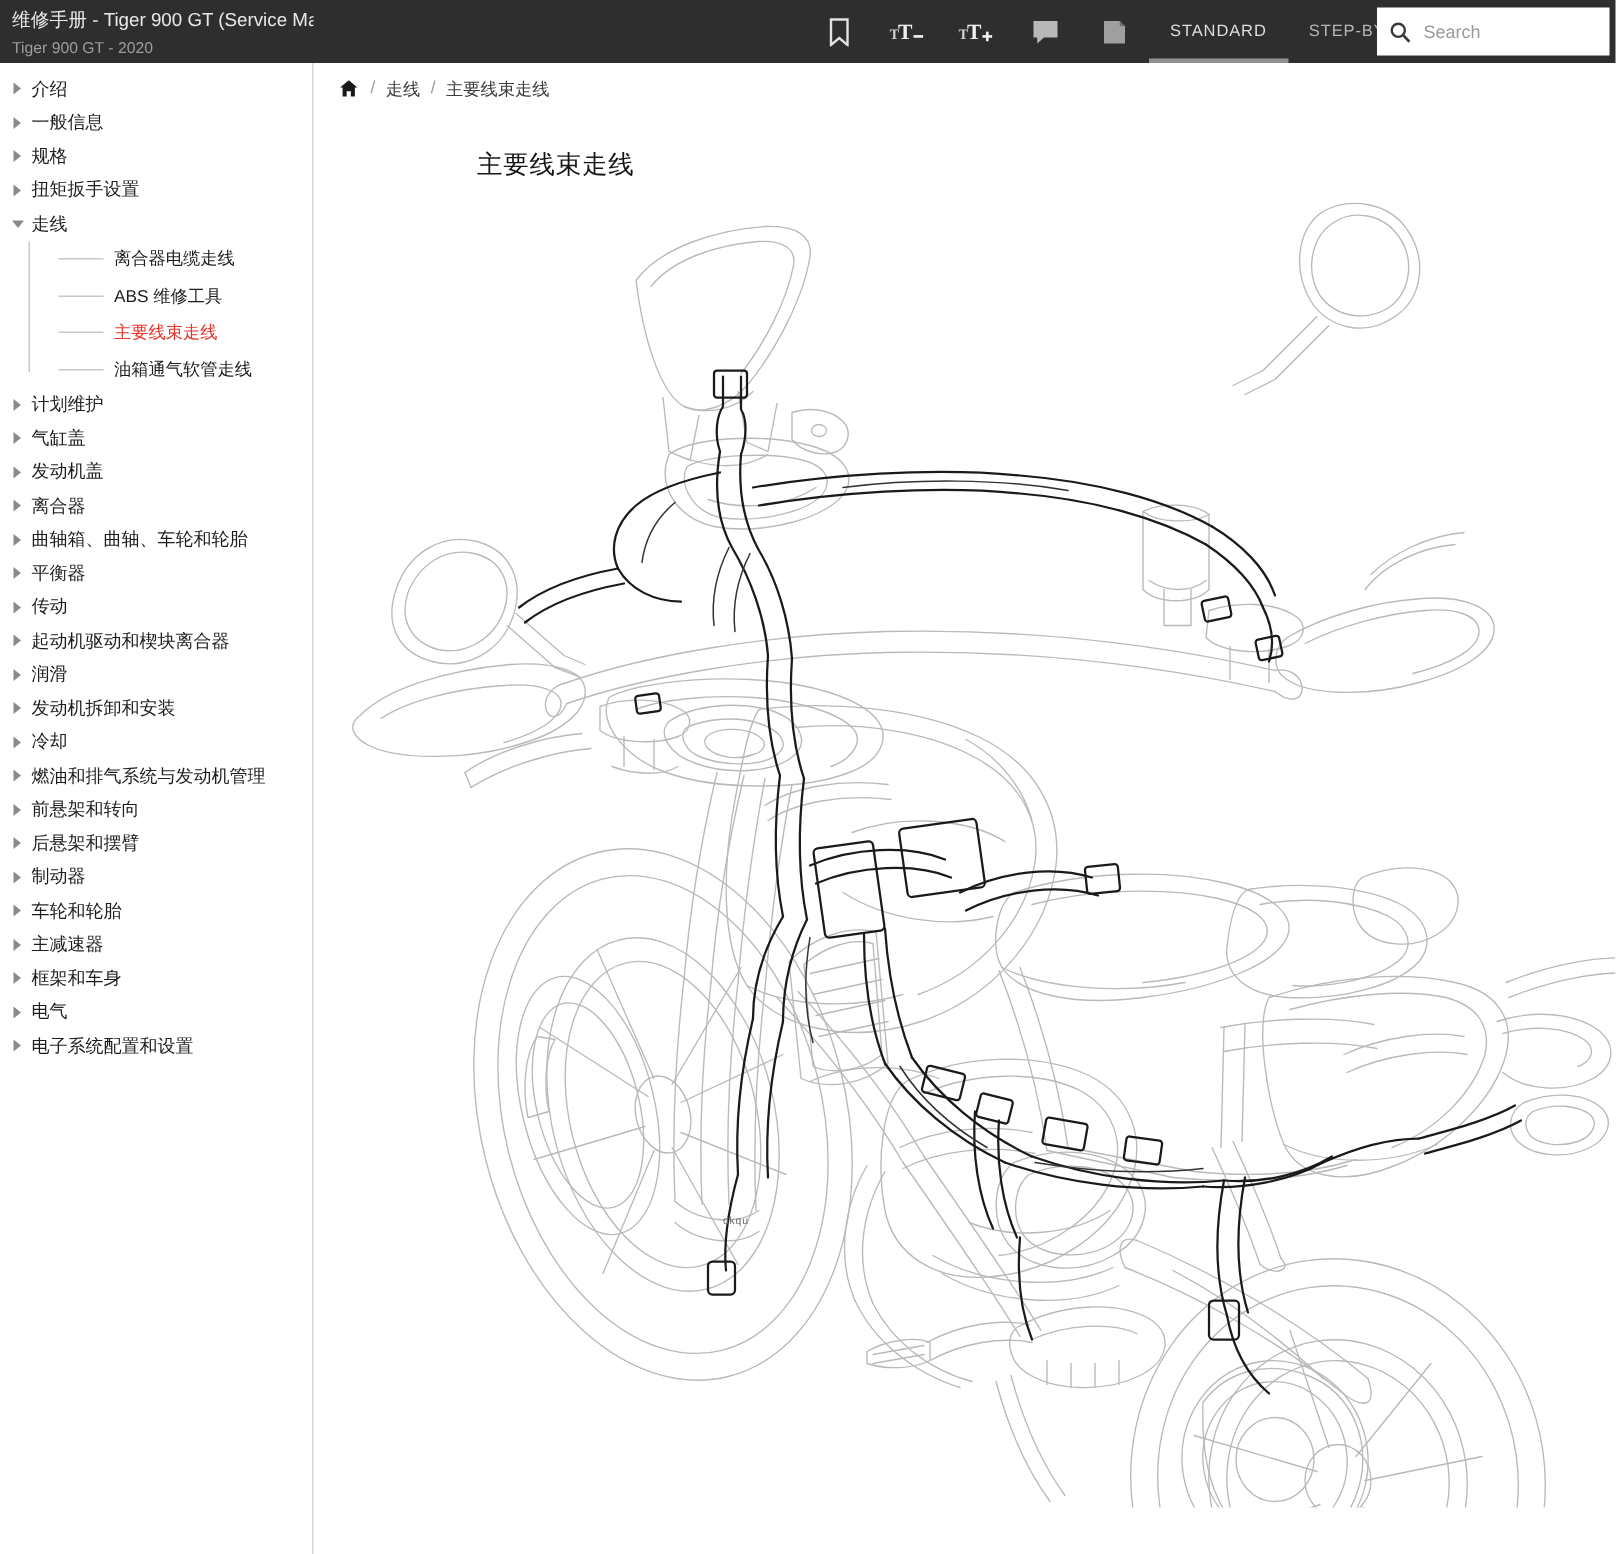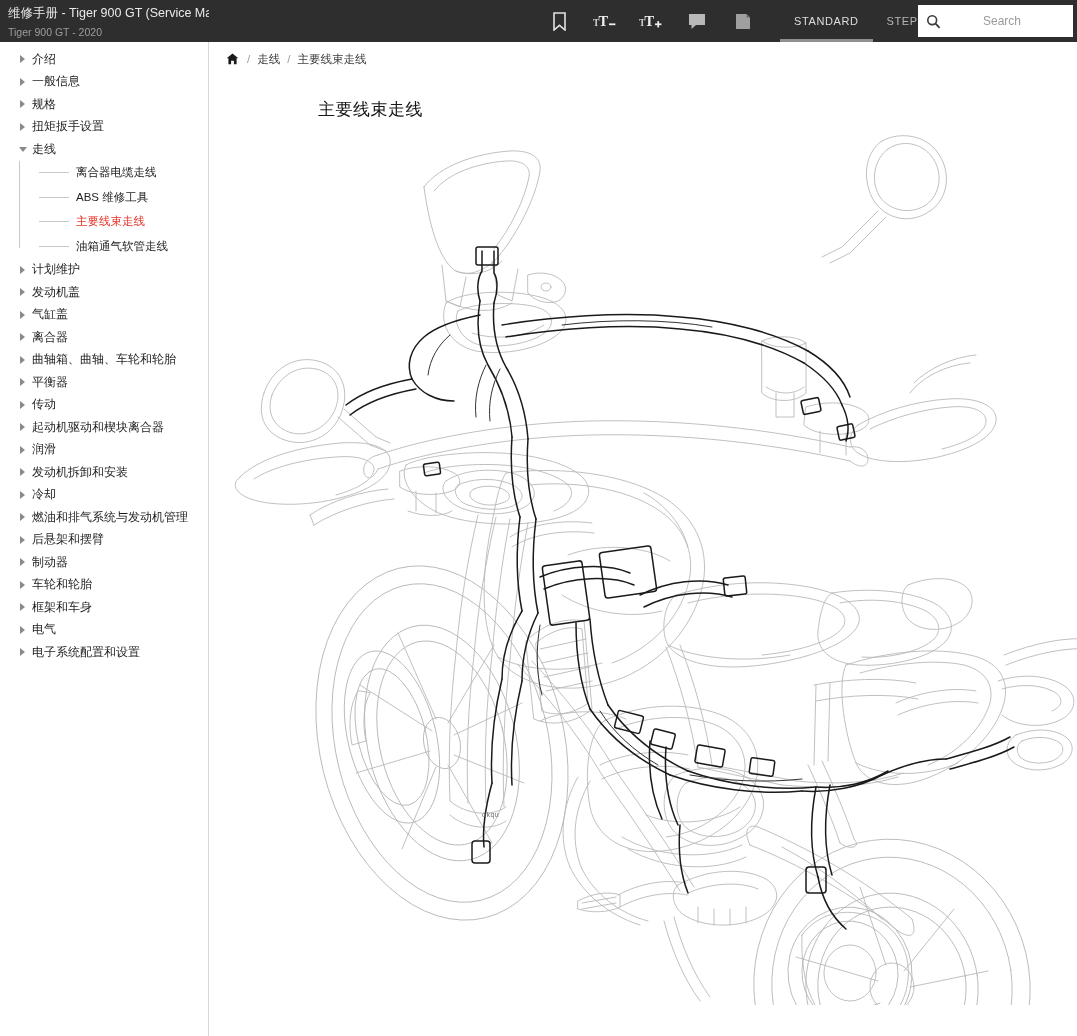--- a/index.html
+++ b/index.html
@@ -41,21 +41,21 @@
     display: flex; align-items: center; gap: 22px;
   }
   .ticon {
     width: 24px; height: 24px;
     display: flex; align-items: center; justify-content: center;
     cursor: pointer;
   }
   .ticon svg { display: block; }
 
   .view-tabs {
-    position: absolute; left: 571px; top: 0; height: 42px;
+    position: absolute; left: 557px; top: 0; height: 42px;
     display: flex; align-items: stretch;
   }
   .vtab {
     display: flex; align-items: center;
     padding: 0 14px;
     color: #b6b6b6; font-size: 11px; letter-spacing: 0.6px;
     cursor: pointer; position: relative;
     white-space: nowrap;
   }
   .vtab.active { color: #dedede; }
@@ -71,38 +71,37 @@
     background: #ffffff;
     display: flex; align-items: center;
     padding: 0 8px;
   }
   .search-icon { flex: 0 0 auto; margin-right: 6px; display: block; }
   .search-input {
     border: 0; outline: 0; width: 100%;
     font-family: "Liberation Sans", sans-serif;
     font-size: 12px; color: #333;
     background: transparent;
-    margin-left: 34px;
   }
   .search-input::placeholder { color: #9a9a9a; }
 
   
   .sidebar {
     position: absolute; top: 42px; left: 0;
     width: 209px; height: 994px;
     background: #ffffff;
     border-right: 1px solid #d8d8d8;
     overflow: hidden;
     padding-top: 6px;
   }
   .tree { list-style: none; margin: 0; padding: 0; }
   .node {
     display: flex; align-items: center;
     height: 22.5px;
-    padding-left: 16px;
+    padding-left: 5px;
     cursor: pointer;
     font-size: 12px; color: #1d1d1d;
     white-space: nowrap;
   }
   .twisty {
     width: 13px; flex: 0 0 13px;
     display: flex; align-items: center; justify-content: center;
     color: #7b7b7b;
   }
   .twisty svg { display: block; }
@@ -324,42 +323,42 @@
       </div>
     </li>
 
     <li>
       <div class="node">
         <span class="twisty">
           <svg width="7" height="8" viewBox="0 0 7 8">
               <path d="M1 0 L6 4 L1 8 Z" fill="#8a8a8a"></path>
             </svg>
         </span>
+        <span class="node-label">气缸盖</span>
+      </div>
+    </li>
+
+    <li>
+      <div class="node">
+        <span class="twisty">
+          <svg width="7" height="8" viewBox="0 0 7 8">
+              <path d="M1 0 L6 4 L1 8 Z" fill="#8a8a8a"></path>
+            </svg>
+        </span>
         <span class="node-label">发动机盖</span>
       </div>
     </li>
 
     <li>
       <div class="node">
         <span class="twisty">
           <svg width="7" height="8" viewBox="0 0 7 8">
               <path d="M1 0 L6 4 L1 8 Z" fill="#8a8a8a"></path>
             </svg>
         </span>
-        <span class="node-label">气缸盖</span>
-      </div>
-    </li>
-
-    <li>
-      <div class="node">
-        <span class="twisty">
-          <svg width="7" height="8" viewBox="0 0 7 8">
-              <path d="M1 0 L6 4 L1 8 Z" fill="#8a8a8a"></path>
-            </svg>
-        </span>
         <span class="node-label">离合器</span>
       </div>
     </li>
 
     <li>
       <div class="node">
         <span class="twisty">
           <svg width="7" height="8" viewBox="0 0 7 8">
               <path d="M1 0 L6 4 L1 8 Z" fill="#8a8a8a"></path>
             </svg>
@@ -438,20 +437,30 @@
       <div class="node">
         <span class="twisty">
           <svg width="7" height="8" viewBox="0 0 7 8">
               <path d="M1 0 L6 4 L1 8 Z" fill="#8a8a8a"></path>
             </svg>
         </span>
         <span class="node-label">燃油和排气系统与发动机管理</span>
       </div>
     </li>
 
+    <li>
+      <div class="node">
+        <span class="twisty">
+          <svg width="7" height="8" viewBox="0 0 7 8">
+              <path d="M1 0 L6 4 L1 8 Z" fill="#8a8a8a"></path>
+            </svg>
+        </span>
+        <span class="node-label">前悬架和转向</span>
+      </div>
+    </li>
 
     <li>
       <div class="node">
         <span class="twisty">
           <svg width="7" height="8" viewBox="0 0 7 8">
               <path d="M1 0 L6 4 L1 8 Z" fill="#8a8a8a"></path>
             </svg>
         </span>
         <span class="node-label">后悬架和摆臂</span>
       </div>
@@ -472,20 +481,30 @@
       <div class="node">
         <span class="twisty">
           <svg width="7" height="8" viewBox="0 0 7 8">
               <path d="M1 0 L6 4 L1 8 Z" fill="#8a8a8a"></path>
             </svg>
         </span>
         <span class="node-label">车轮和轮胎</span>
       </div>
     </li>
 
+    <li>
+      <div class="node">
+        <span class="twisty">
+          <svg width="7" height="8" viewBox="0 0 7 8">
+              <path d="M1 0 L6 4 L1 8 Z" fill="#8a8a8a"></path>
+            </svg>
+        </span>
+        <span class="node-label">主减速器</span>
+      </div>
+    </li>
 
     <li>
       <div class="node">
         <span class="twisty">
           <svg width="7" height="8" viewBox="0 0 7 8">
               <path d="M1 0 L6 4 L1 8 Z" fill="#8a8a8a"></path>
             </svg>
         </span>
         <span class="node-label">框架和车身</span>
       </div>

